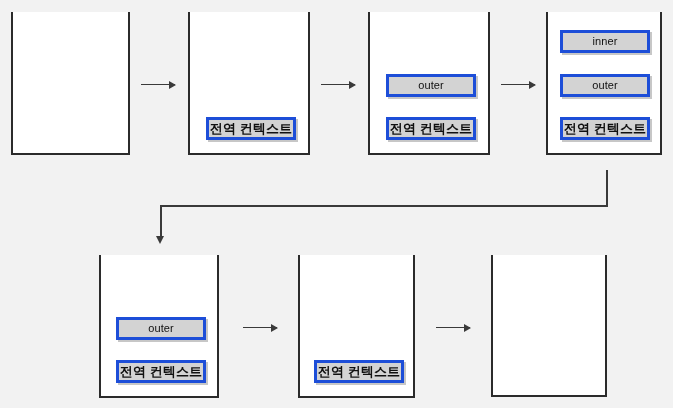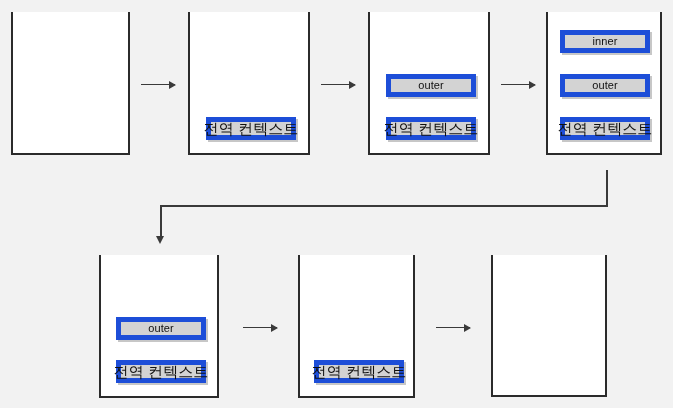--- a/index.html
+++ b/index.html
@@ -29,35 +29,35 @@
     box-sizing: border-box;
     border-left: 2px solid #2b2b2b;
     border-right: 2px solid #2b2b2b;
     border-bottom: 2px solid #2b2b2b;
     border-top: none;
   }
   
   .frame {
     position: absolute;
     background: #d3d3d3;
-    border: 5px solid #1d4ed8;
+    border: 3px solid #1d4ed8;
     box-sizing: border-box;
     display: flex;
     align-items: center;
     justify-content: center;
     box-shadow: 2px 2px 0 rgba(0,0,0,0.22);
     font-size: 11px;
     color: #101010;
     line-height: 1;
     white-space: nowrap;
     letter-spacing: 0.1px;
   }
   .frame.ko {
-    font-weight: normal;
-    font-size: 15px;
+    font-weight: bold;
+    font-size: 13px;
   }
   
   .arrow-h {
     position: absolute;
     height: 1px;
     background: #3a3a3a;
   }
   .arrow-h::after {
     content: "";
     position: absolute;

